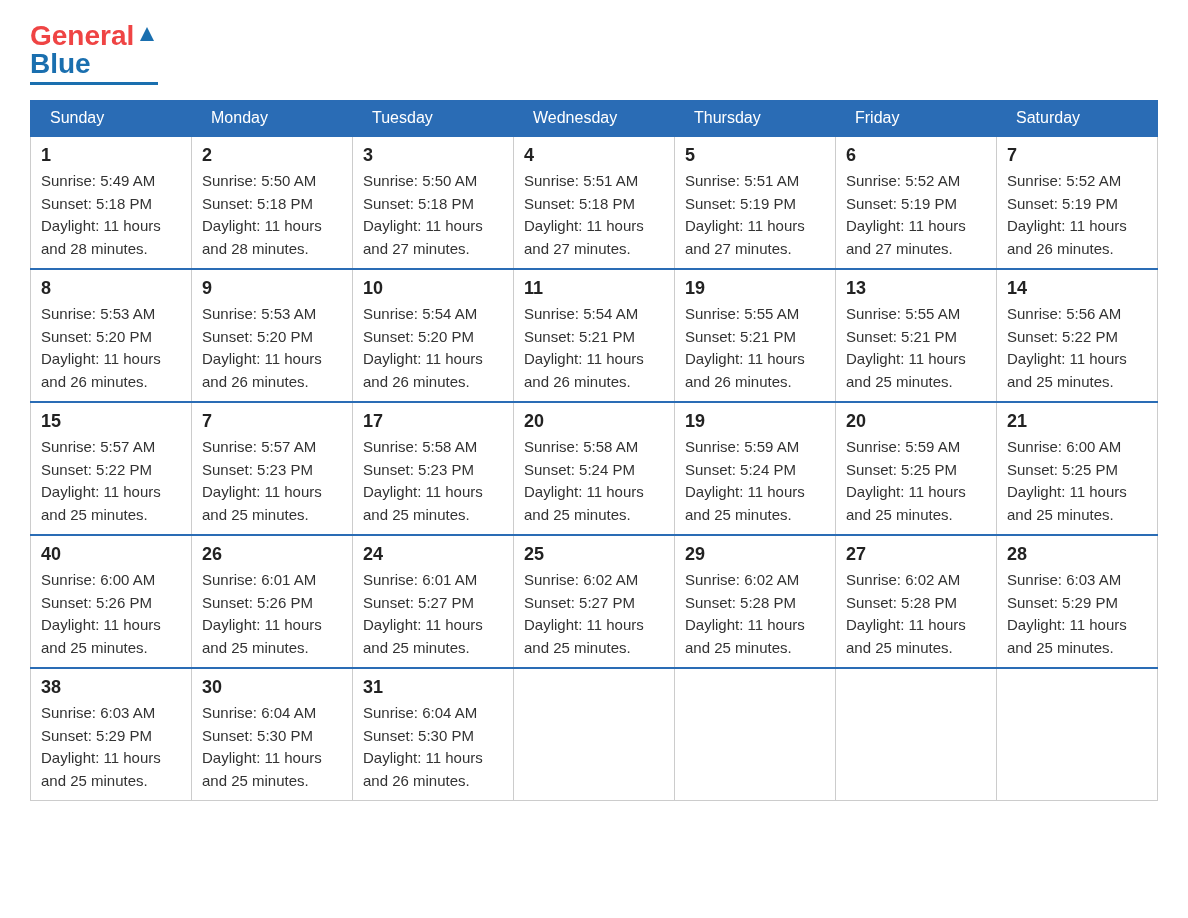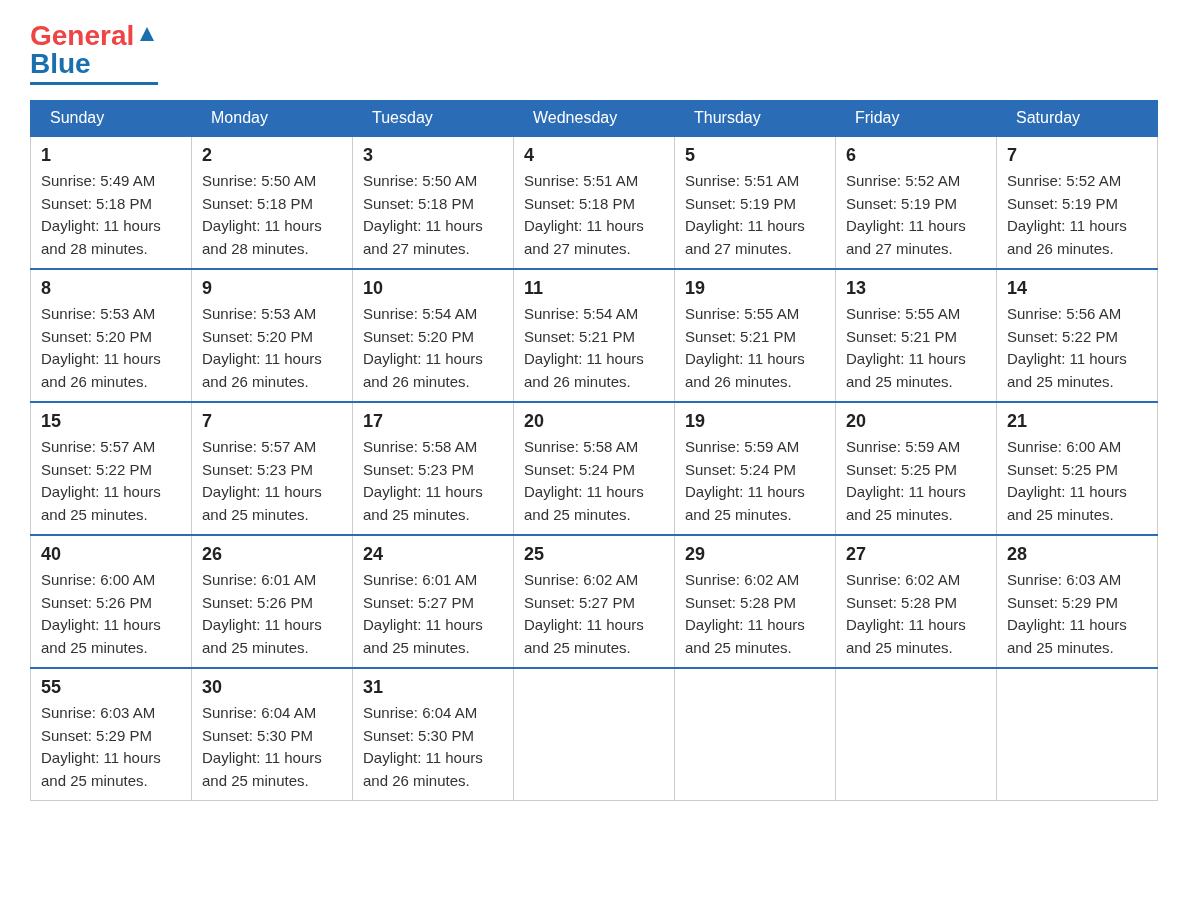--- a/index.html
+++ b/index.html
@@ -225,21 +225,21 @@
         <span class="day-number">27</span>
         <div class="day-info">Sunrise: 6:02 AM<br>Sunset: 5:28 PM<br>Daylight: 11 hours<br>and 25 minutes.</div>
       </td>
         <td>
         <span class="day-number">28</span>
         <div class="day-info">Sunrise: 6:03 AM<br>Sunset: 5:29 PM<br>Daylight: 11 hours<br>and 25 minutes.</div>
       </td>
       </tr>
       <tr>
         <td>
-        <span class="day-number">55</span>
+        <span class="day-number">38</span>
         <div class="day-info">Sunrise: 6:03 AM<br>Sunset: 5:29 PM<br>Daylight: 11 hours<br>and 25 minutes.</div>
       </td>
         <td>
         <span class="day-number">30</span>
         <div class="day-info">Sunrise: 6:04 AM<br>Sunset: 5:30 PM<br>Daylight: 11 hours<br>and 25 minutes.</div>
       </td>
         <td>
         <span class="day-number">31</span>
         <div class="day-info">Sunrise: 6:04 AM<br>Sunset: 5:30 PM<br>Daylight: 11 hours<br>and 26 minutes.</div>
       </td>

